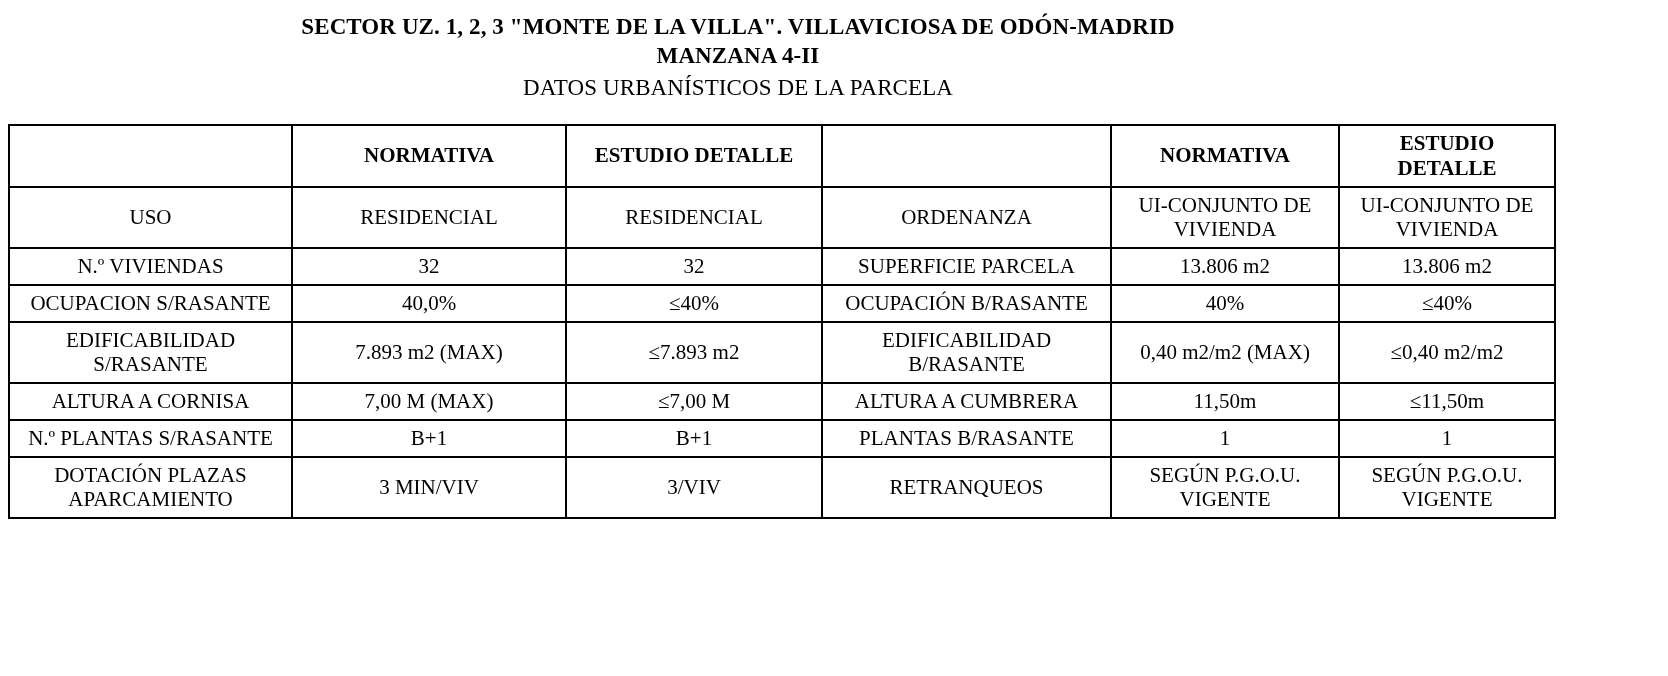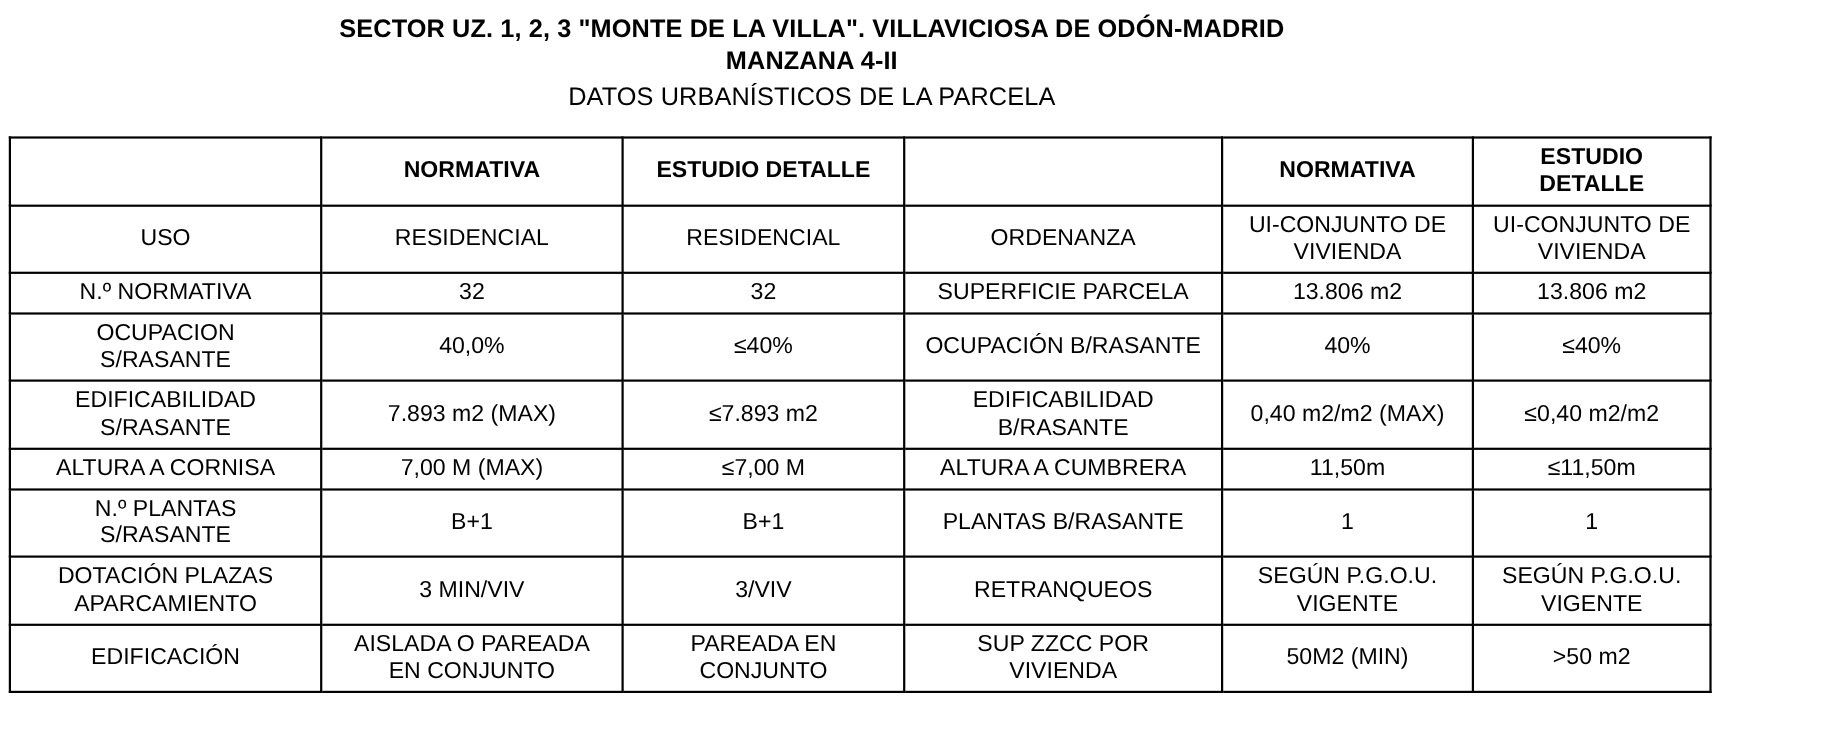--- a/index.html
+++ b/index.html
@@ -12,20 +12,21 @@
     height: 676px;
     font-family: "Liberation Sans", sans-serif;
     color: #000000;
     overflow: hidden;
   }
   .page {
     width: 1476px;
     height: 676px;
     position: relative;
     box-sizing: border-box;
+    font-family: Liberation Serif, serif;
   }
   .titles {
     text-align: center;
     padding-top: 12px;
   }
   .title-main {
     font-size: 23px;
     font-weight: bold;
     line-height: 1.28;
     letter-spacing: 0.1px;
@@ -112,21 +113,21 @@
         <tr>
           <td>USO</td>
           <td>RESIDENCIAL</td>
           <td>RESIDENCIAL</td>
           <td>ORDENANZA</td>
           <td>UI-CONJUNTO DE VIVIENDA</td>
           <td>UI-CONJUNTO DE VIVIENDA</td>
         </tr>
 
         <tr>
-          <td>N.º NORMATIVA</td>
+          <td>N.º VIVIENDAS</td>
           <td>32</td>
           <td>32</td>
           <td>SUPERFICIE PARCELA</td>
           <td>13.806 m2</td>
           <td>13.806 m2</td>
         </tr>
 
         <tr>
           <td class="tworow">OCUPACION S/RASANTE</td>
           <td>40,0%</td>
@@ -165,25 +166,17 @@
 
         <tr>
           <td class="tworow">DOTACIÓN PLAZAS APARCAMIENTO</td>
           <td>3 MIN/VIV</td>
           <td>3/VIV</td>
           <td>RETRANQUEOS</td>
           <td class="tworow">SEGÚN P.G.O.U. VIGENTE</td>
           <td class="tworow">SEGÚN P.G.O.U. VIGENTE</td>
         </tr>
 
-        <tr>
-          <td>EDIFICACIÓN</td>
-          <td class="tworow">AISLADA O PAREADA EN CONJUNTO</td>
-          <td class="tworow">PAREADA EN CONJUNTO</td>
-          <td class="tworow">SUP ZZCC POR VIVIENDA</td>
-          <td>50M2 (MIN)</td>
-          <td>&gt;50 m2</td>
-        </tr>
       </tbody>
     </table>
   </div>
 
 </div>
 
 </body></html>

